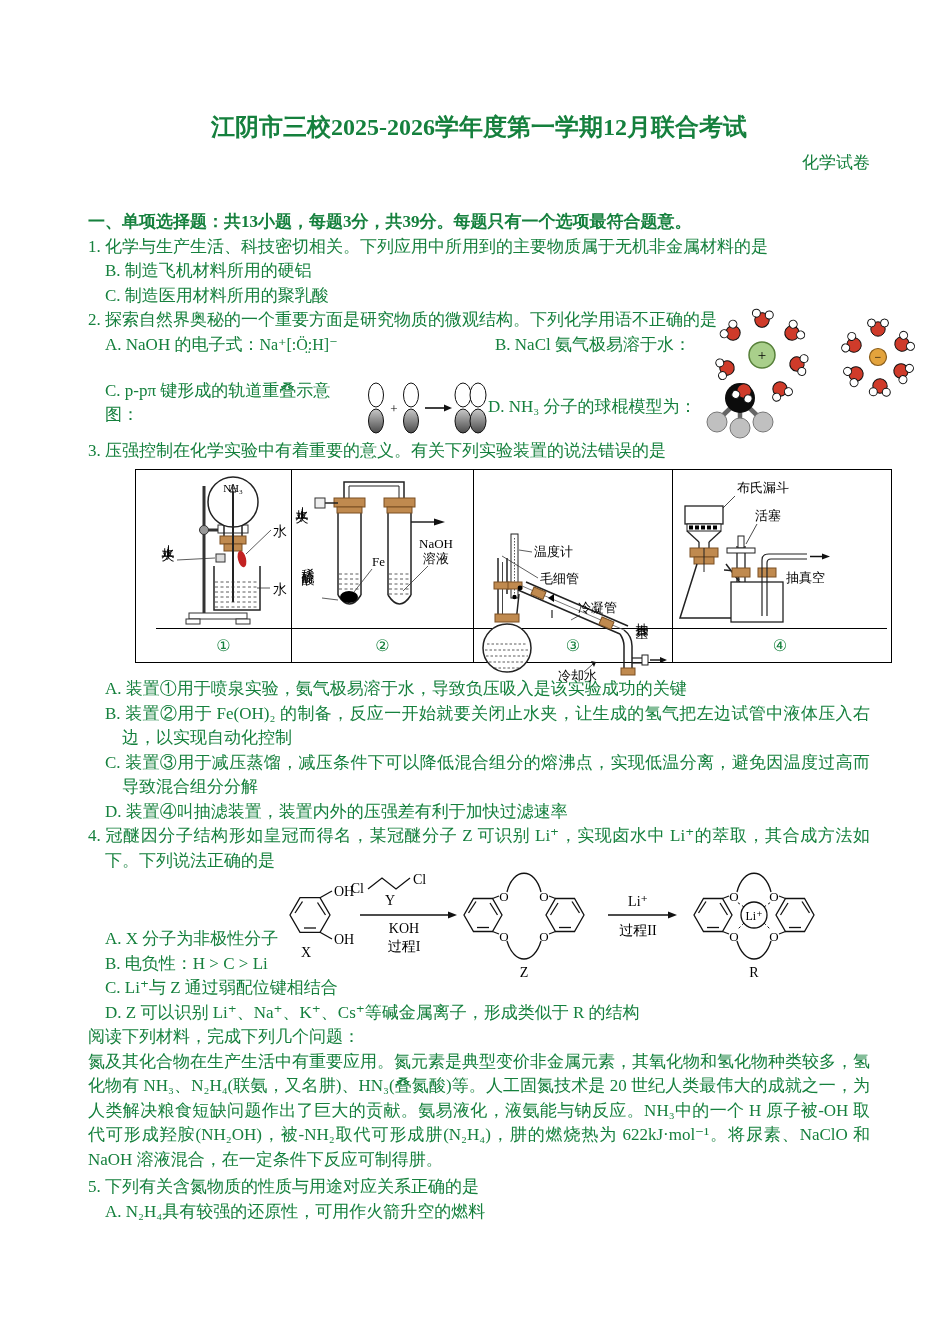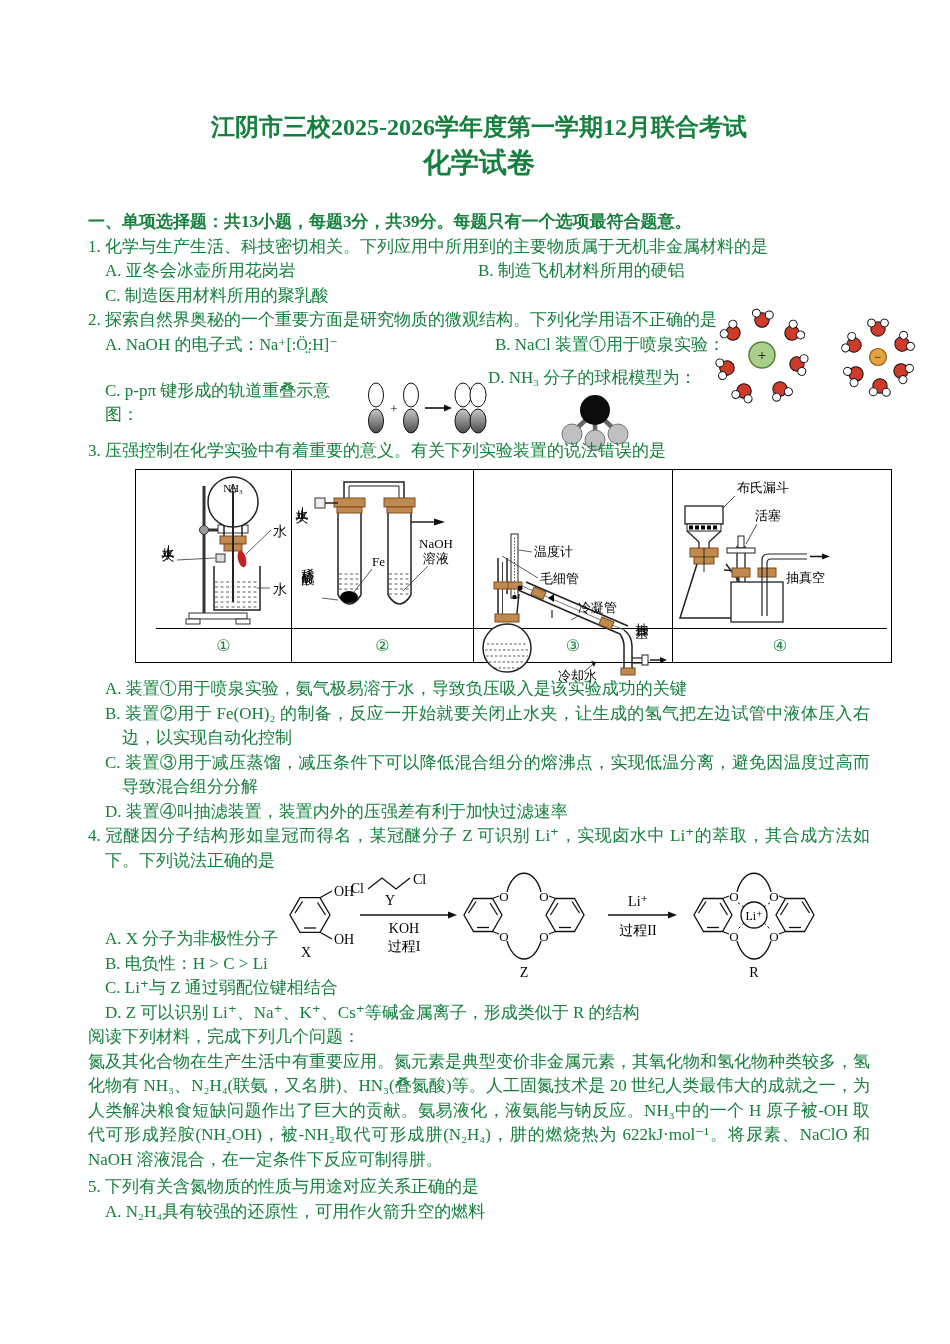--- a/index.html
+++ b/index.html
@@ -1,31 +1,31 @@
 <!DOCTYPE html>
 <html><head>
 <meta charset="utf-8">
 <style>
   html,body{margin:0;padding:0;background:#888;}
   .page{position:relative;width:950px;height:1344px;background:#fff;margin:0 auto;
         font-family:"Liberation Serif","DejaVu Serif",serif;color:#15803d;overflow:hidden;}
   .content{position:absolute;left:88px;top:110px;width:782px;font-size:17px;line-height:24.5px;}
   .title{font-size:24px;font-weight:bold;text-align:center;line-height:35px;}
-  .subtitle{font-size:28px;font-weight:bold;text-align:center;line-height:35px;margin-bottom:30px;}
+  .subtitle{font-size:17px;font-weight:normal;text-align:right;line-height:35px;margin-bottom:30px;}
   .bold{font-weight:bold;}
   .stem{text-align:justify;}
   .opt{padding-left:34px;text-indent:-17px;text-align:justify;}
   .optgrid{display:grid;grid-template-columns:373px 1fr;padding-left:17px;}
   .q2row1{position:relative;height:44px;padding-left:17px;display:flex;}
   .q2cellA{width:390px;}
   .formula{font-size:16px;}
   .ions{position:absolute;left:612px;top:-26px;}
   .q2row2{display:flex;align-items:center;height:62px;padding-left:17px;}
   .q2cellC{width:383px;display:flex;align-items:flex-start;}
-  .q2cellD{display:flex;align-items:center;flex-direction:column;}
+  .q2cellD{display:flex;align-items:center;}
   .t3{margin-left:47px;margin-top:6px;width:735px;border:1.5px solid #000;padding-left:20px;}
   .t3row{display:grid;grid-template-columns:136px 182px 199px 214px;}
   .cell{border-right:1.5px solid #000;position:relative;height:158px;overflow:visible;}
   .cell:last-child{border-right:none;}
   .caps .cell{border-top:1.5px solid #000;height:33px;text-align:center;line-height:33px;font-size:16px;}
   .dev3{position:absolute;left:0;top:0;z-index:2;}
   svg{overflow:visible;display:block;}
   svg text{font-family:"Liberation Serif","DejaVu Serif",serif;}
   .vt{writing-mode:vertical-rl;text-orientation:upright;letter-spacing:2px;}
   .q3opts{margin-top:14px;}
@@ -41,31 +41,30 @@
 <div class="page">
 <div class="content">
 
   <div class="title">江阴市三校2025-2026学年度第一学期12月联合考试</div>
   <div class="subtitle">化学试卷</div>
 
   <div class="bold">一、单项选择题：共13小题，每题3分，共39分。每题只有一个选项最符合题意。</div>
 
   <div class="stem">1. 化学与生产生活、科技密切相关。下列应用中所用到的主要物质属于无机非金属材料的是</div>
   <div class="optgrid">
-    <div>A. 亚冬会冰壶所用花岗岩</div>
     <div>B. 制造飞机材料所用的硬铝</div>
   </div>
   <div class="optgrid">
     <div>C. 制造医用材料所用的聚乳酸</div>
   </div>
 
   <div class="stem">2. 探索自然界奥秘的一个重要方面是研究物质的微观结构。下列化学用语不正确的是</div>
   <div class="q2row1">
     <div class="q2cellA"><span>A. NaOH 的电子式：</span><span class="formula">Na⁺[:Ö̤:H]⁻</span></div>
-    <div>B. NaCl 装置①用于喷泉实验：</div>
+    <div>B. NaCl 氨气极易溶于水：</div>
 
     <svg class="ions" width="245" height="92" viewBox="0 0 245 92">
       <defs>
         <g id="water">
           <circle cx="0" cy="0" r="7.2" fill="#cf3b2a" stroke="#111" stroke-width="1"></circle>
           <circle cx="-6.5" cy="-6" r="4" fill="#fff" stroke="#111" stroke-width="1"></circle>
           <circle cx="6.5" cy="-6" r="4" fill="#fff" stroke="#111" stroke-width="1"></circle>
         </g>
       </defs>
       <g>

